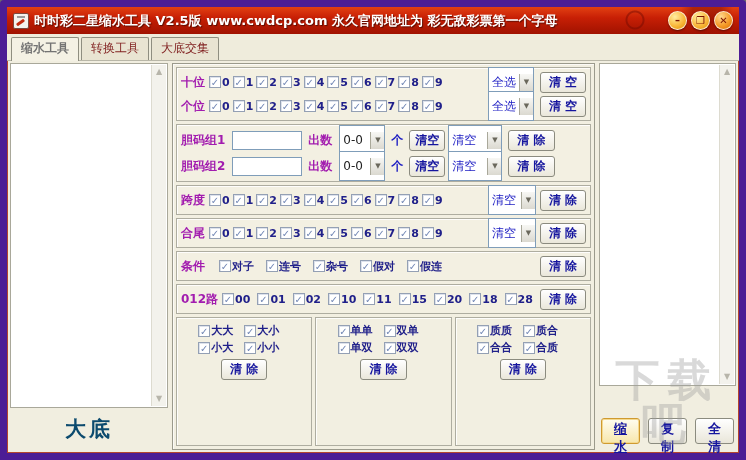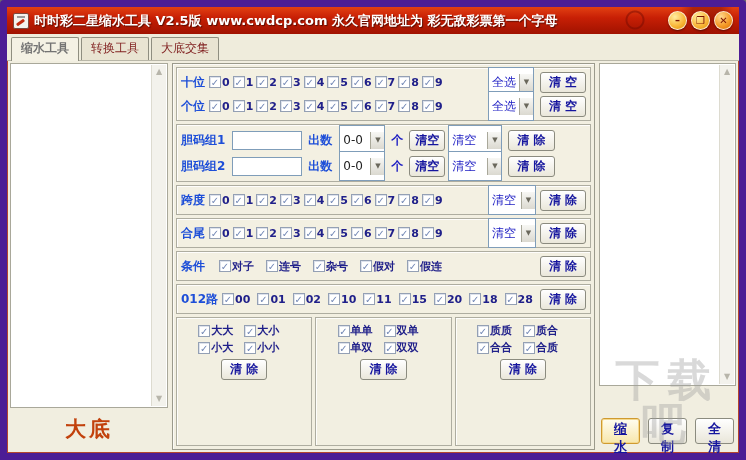--- a/index.html
+++ b/index.html
@@ -29,33 +29,33 @@
   .mtab.active{background:#f4f1e4;color:#737373;font-weight:bold;margin-bottom:-1px;padding-bottom:4px;z-index:2;}
   
   .content{flex:1;display:flex;padding:2px 3px 3px 3px;gap:4px;min-height:0;}
   
   .left-col{flex:0 0 158px;display:flex;flex-direction:column;min-height:0;}
   .list-panel{position:relative;flex:1;background:#fff;border:1px solid #a9a89a;min-height:0;}
   .scrollbar{position:absolute;top:1px;right:1px;bottom:1px;width:15px;background:#f3f2ec;border-left:1px solid #dddbd0;
     display:flex;flex-direction:column;justify-content:space-between;}
   .sb-arrow{height:14px;font-size:8px;line-height:14px;text-align:center;color:#b7b5aa;cursor:pointer;}
   .left-footer{flex:0 0 42px;display:flex;align-items:center;justify-content:center;}
-  .dadi-label{font-size:21px;font-weight:bold;color:#c2410c;letter-spacing:3px;}
+  .dadi-label{font-size:21px;font-weight:bold;color:#0c4a6e;letter-spacing:3px;}
   
   .center-col{flex:0 0 380px;display:flex;flex-direction:column;min-height:0;}
   .form-tabs{flex:0 0 22px;display:flex;align-items:flex-end;padding-left:2px;}
   .ftab{clip-path:polygon(10px 0,calc(100% - 10px) 0,100% 100%,0 100%);background:#98978a;padding:1px 1px 0 1px;margin-right:-6px;cursor:pointer;}
   .ftab-in{clip-path:polygon(9px 0,calc(100% - 9px) 0,100% 100%,0 100%);background:#e9e5d4;padding:3px 16px 2px 16px;font-size:12px;color:#1c1c60;}
   .ftab.active{z-index:2;position:relative;}
   .ftab.active .ftab-in{background:#f2efe1;color:#1f1fd2;font-weight:bold;}
   .form-body{flex:1;border:1px solid #9b9a8c;background:#f2efe1;box-shadow:inset 1px 1px 0 rgba(255,255,255,.7);
     padding:3px;display:flex;flex-direction:column;gap:3px;min-height:0;}
   .group{border:1px solid #aeada0;box-shadow:inset 1px 1px 0 rgba(255,255,255,.85);padding:2px 4px;background:#f3f0e2;}
   .row{display:flex;align-items:center;height:24px;}
-  .row-label{font-size:12px;font-weight:bold;color:#1d4ed8;margin-right:4px;white-space:nowrap;}
+  .row-label{font-size:12px;font-weight:bold;color:#a21caf;margin-right:4px;white-space:nowrap;}
   .opts{display:flex;align-items:center;flex:1;}
   .opt{display:flex;align-items:center;margin-right:3px;cursor:pointer;}
   .opt.wide{margin-right:12px;}
   .cb{width:12px;height:12px;background:#fff;border:1px solid #94a0b4;box-shadow:inset 1px 1px 0 #dde2ec;
     color:#7388b5;font-size:10px;line-height:11px;text-align:center;flex:0 0 12px;cursor:pointer;}
   .opt-label{font-size:11px;font-weight:bold;color:#20208a;margin-left:1px;white-space:nowrap;}
   .combo{display:inline-flex;align-items:center;height:30px;background:#fff;border:1px solid #7f9db9;cursor:pointer;}
   .combo-text{padding:0 3px;font-size:12px;color:#1a1ac2;flex:1;white-space:nowrap;}
   .combo-btn{width:14px;height:17px;background:linear-gradient(#f7f7f4,#dbd9d0);border-left:1px solid #a9a89a;
     font-size:7px;color:#6a685c;display:flex;align-items:center;justify-content:center;}

